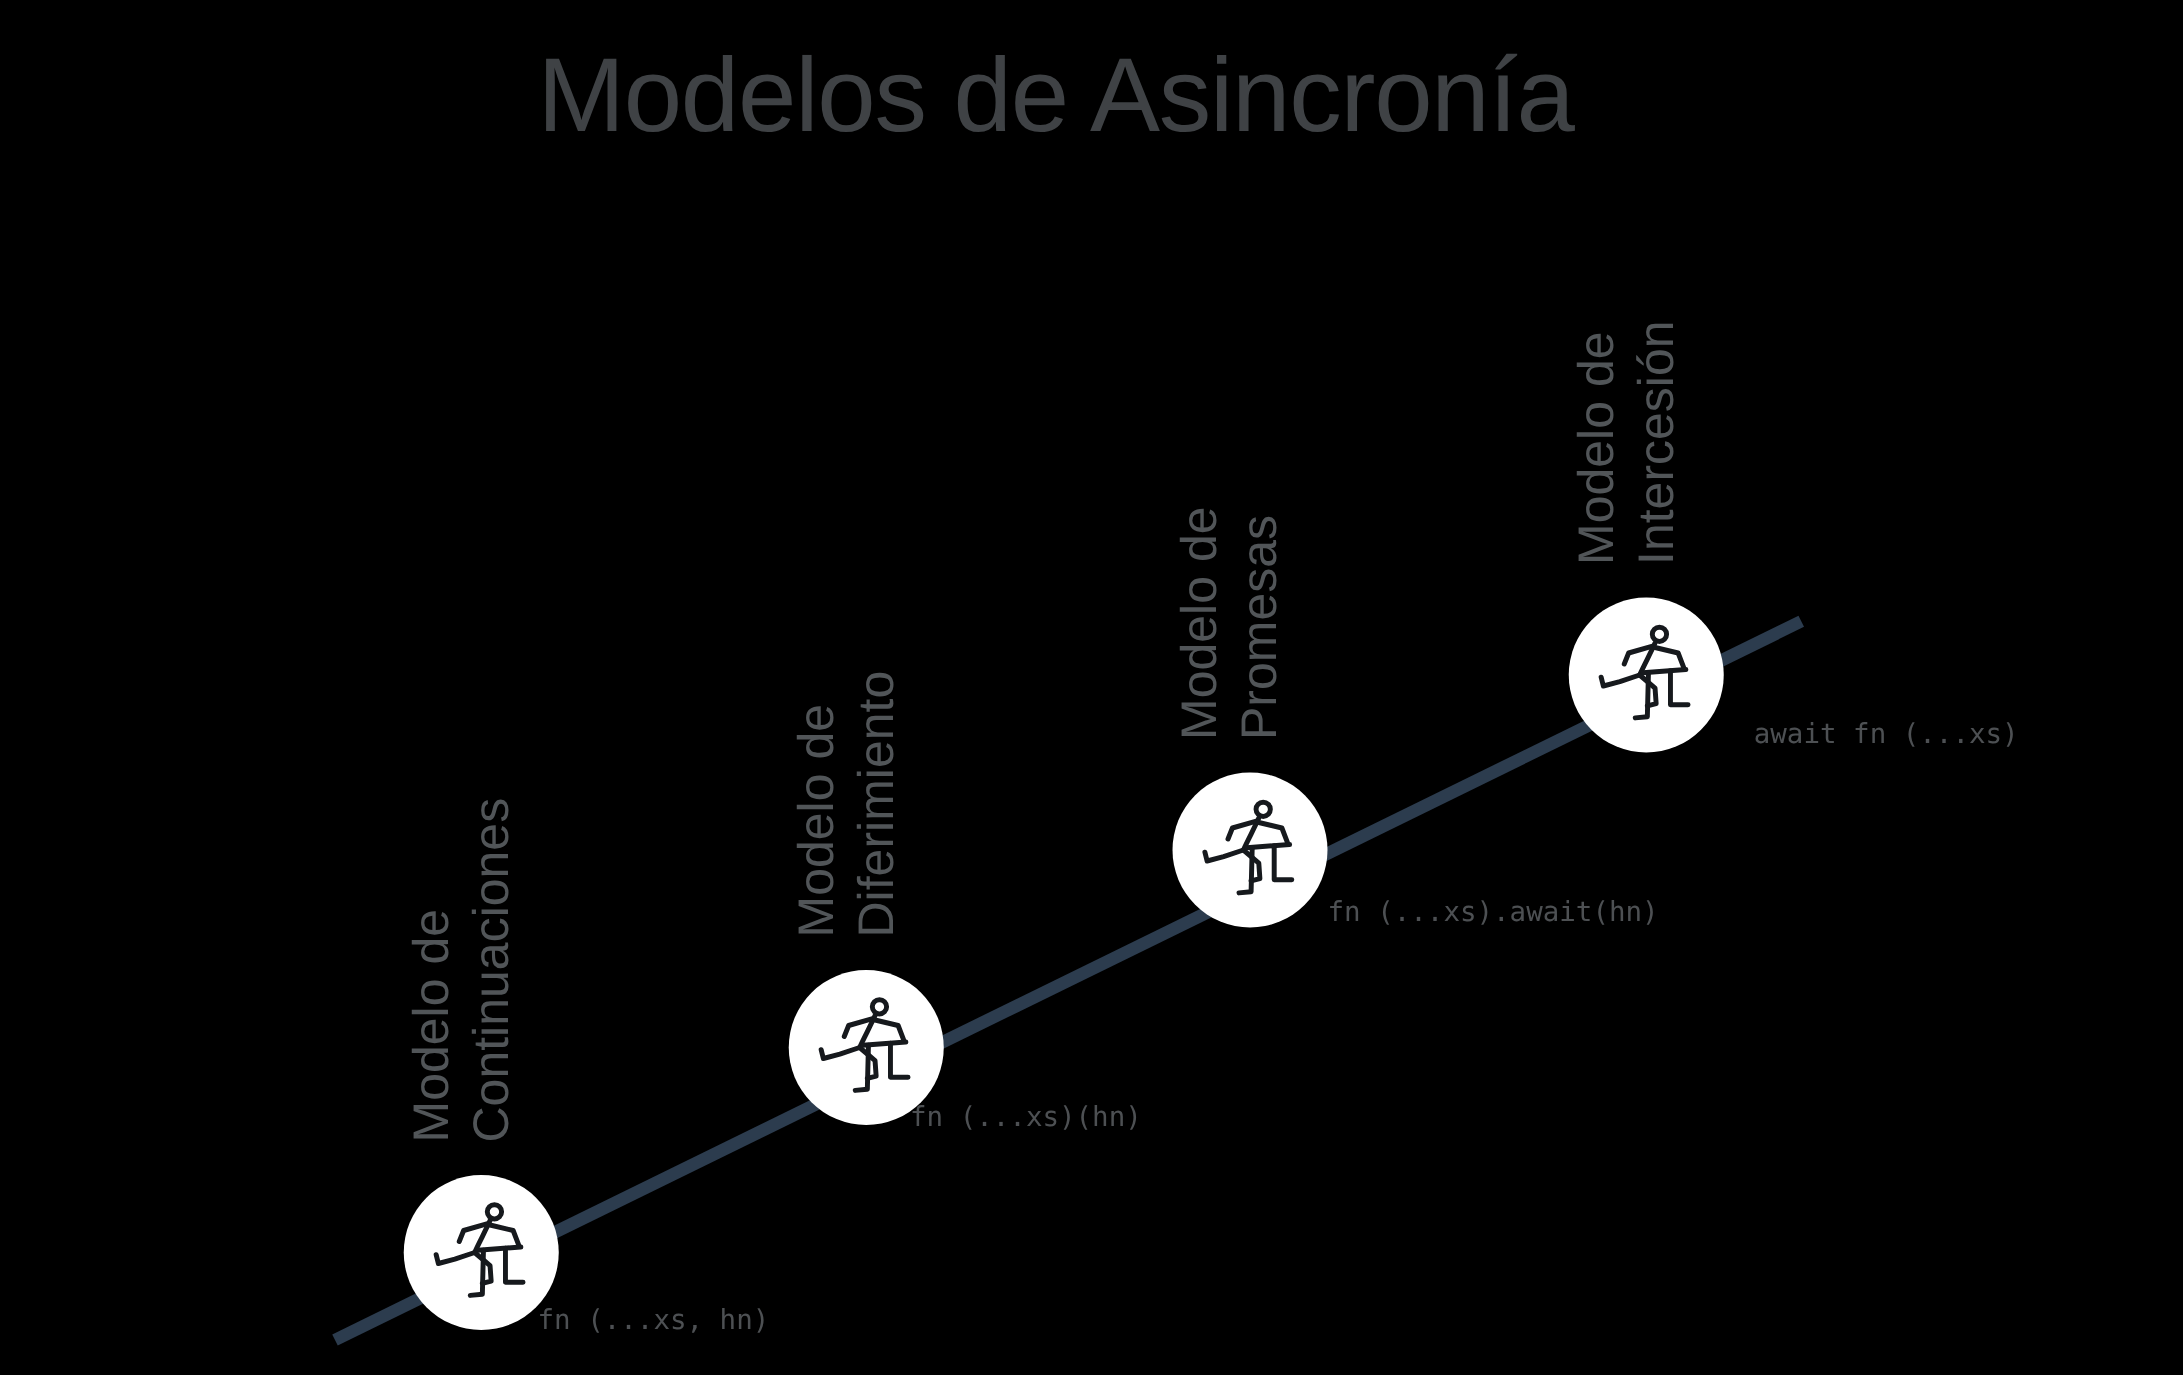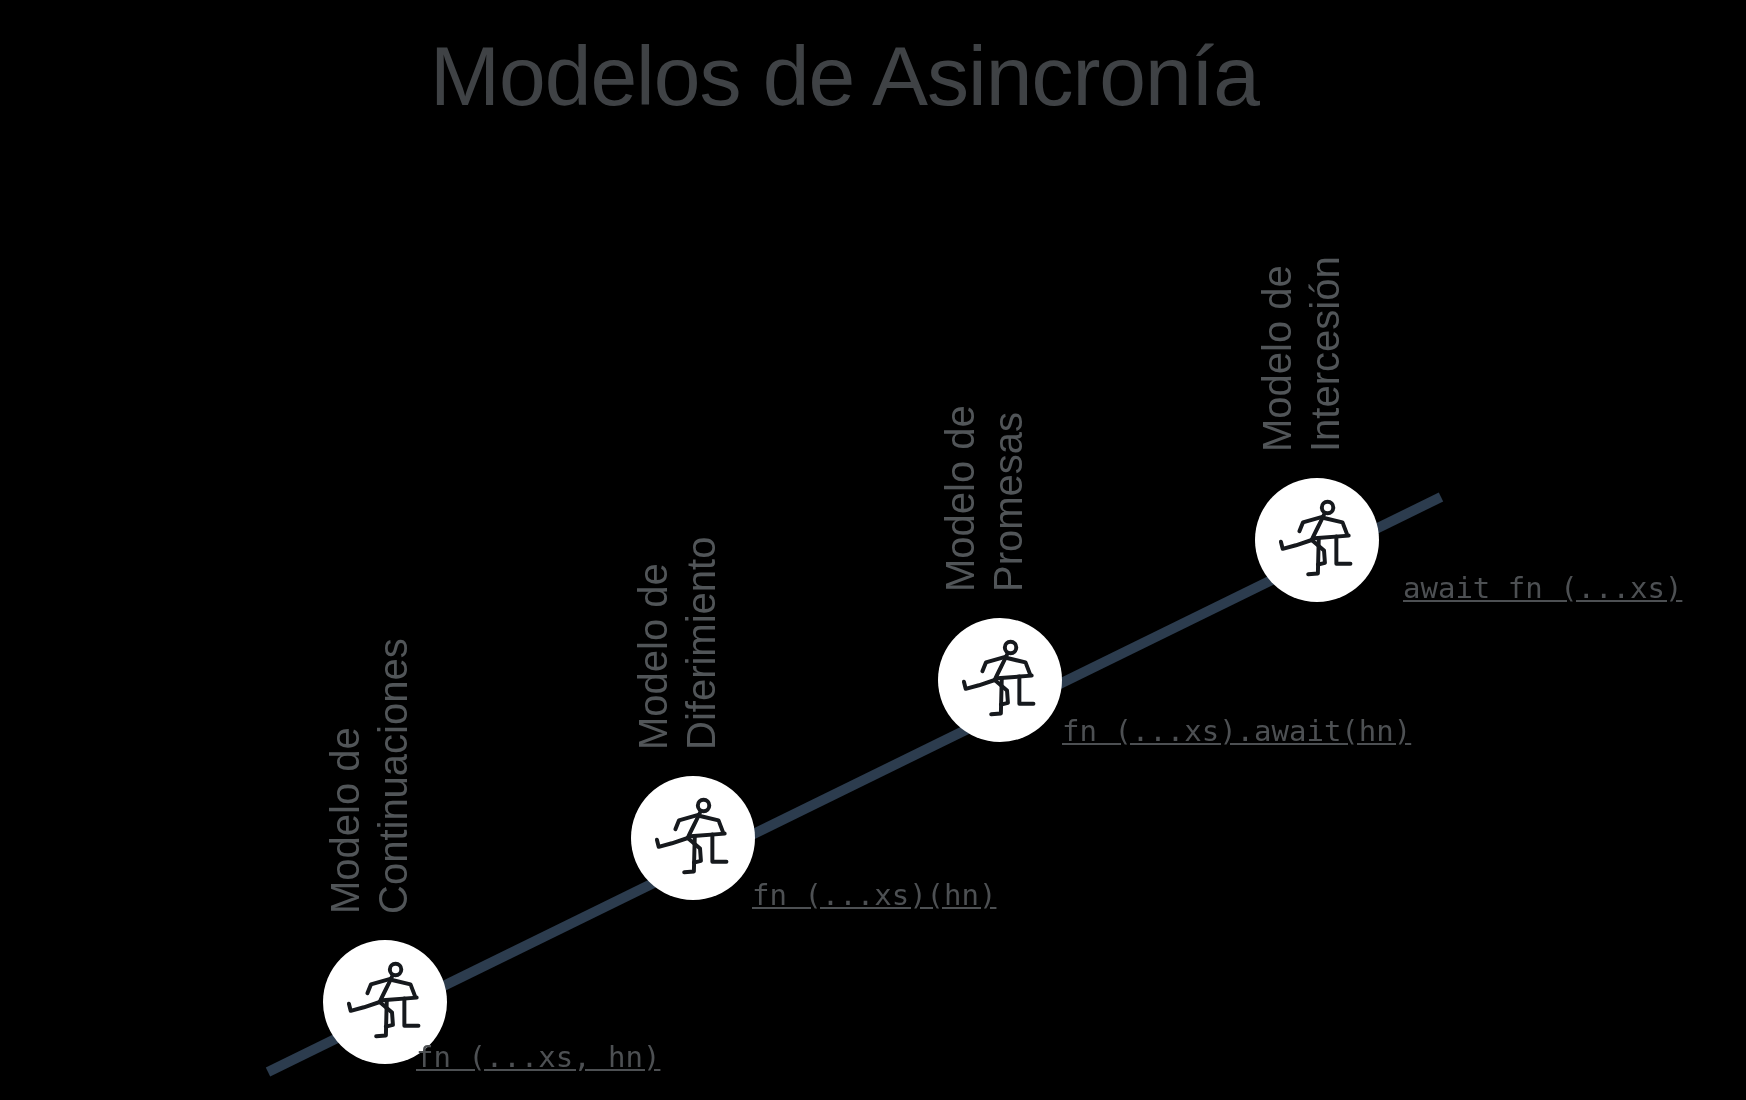--- a/index.html
+++ b/index.html
@@ -55,25 +55,24 @@
     color: var(--label-color, #505356);
     font-size: 40px;
     line-height: 48px;
     text-align: left;
     white-space: nowrap;
   }
   .model-label span { display: block; }
   .code-label {
     position: absolute;
     font-family: "DejaVu Sans Mono", monospace;
-    font-size: 29px;
+    font-size: 22px;
     line-height: 34px;
     color: var(--code-color, #4b4e51);
     white-space: nowrap;
-    text-decoration: underline;
   }
 </style>
 </head>
 <body>
 
 <div class="stage" style="--bg: #000000; --title-color: #3f4245; --label-color: #515558; --code-color: #4d5053; --circle-fill: #ffffff;">
   <h1 class="title">Modelos de Asincronía</h1>
   <svg class="trend-svg" viewBox="0 0 1746 1100">
     <line id="trendline" stroke-width="10" stroke-linecap="butt" x1="268" y1="1072" x2="1441" y2="497" stroke="#2c3c4e"></line>
   </svg>
@@ -88,39 +87,39 @@
     <path d="M58 21 C54 30 48 41 44 50"></path>
     <path d="M55 24 L34 30 L30 40"></path>
     <path d="M58 25 L79 30 L84 43"></path>
     <path d="M44 50 L26 56 L11 60 M11 60 L9 52"></path>
     <path d="M44 50 L58 62 L59 76 L51 78"></path>
     <path d="M47 48 L86 45"></path>
     <path d="M52 48 L51 88 L40 89"></path>
     <path d="M72 46 L72 77 L88 77"></path>
   </svg>
       </div>
-      <div class="code-label" style="left: 416px; top: 1040px;">fn (...xs, hn)</div>
+      <div class="code-label" style="left: 430px; top: 1040px;">fn (...xs, hn)</div>
       <div class="model-label" style="left: 527px; top: 552px;">
         <span>Modelo de</span>
         <span>Diferimiento</span>
       </div>
       <div class="node-circle" style="left: 631px; top: 776px;">
         <svg viewBox="0 0 100 100" fill="none" stroke-linecap="round" stroke-linejoin="round" stroke-width="4.5" stroke="#16191d">
     <circle cx="62" cy="13" r="6.5"></circle>
     <path d="M58 21 C54 30 48 41 44 50"></path>
     <path d="M55 24 L34 30 L30 40"></path>
     <path d="M58 25 L79 30 L84 43"></path>
     <path d="M44 50 L26 56 L11 60 M11 60 L9 52"></path>
     <path d="M44 50 L58 62 L59 76 L51 78"></path>
     <path d="M47 48 L86 45"></path>
     <path d="M52 48 L51 88 L40 89"></path>
     <path d="M72 46 L72 77 L88 77"></path>
   </svg>
       </div>
-      <div class="code-label" style="left: 752px; top: 878px;">fn (...xs)(hn)</div>
+      <div class="code-label" style="left: 728px; top: 878px;">fn (...xs)(hn)</div>
       <div class="model-label" style="left: 834px; top: 394px;">
         <span>Modelo de</span>
         <span>Promesas</span>
       </div>
       <div class="node-circle" style="left: 938px; top: 618px;">
         <svg viewBox="0 0 100 100" fill="none" stroke-linecap="round" stroke-linejoin="round" stroke-width="4.5" stroke="#16191d">
     <circle cx="62" cy="13" r="6.5"></circle>
     <path d="M58 21 C54 30 48 41 44 50"></path>
     <path d="M55 24 L34 30 L30 40"></path>
     <path d="M58 25 L79 30 L84 43"></path>

